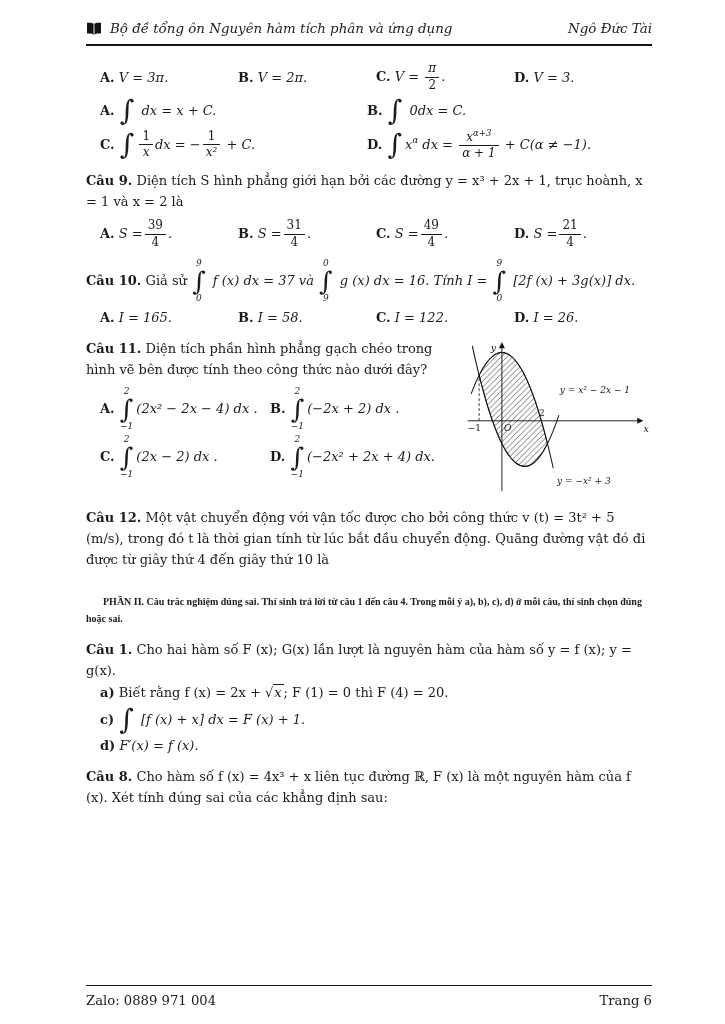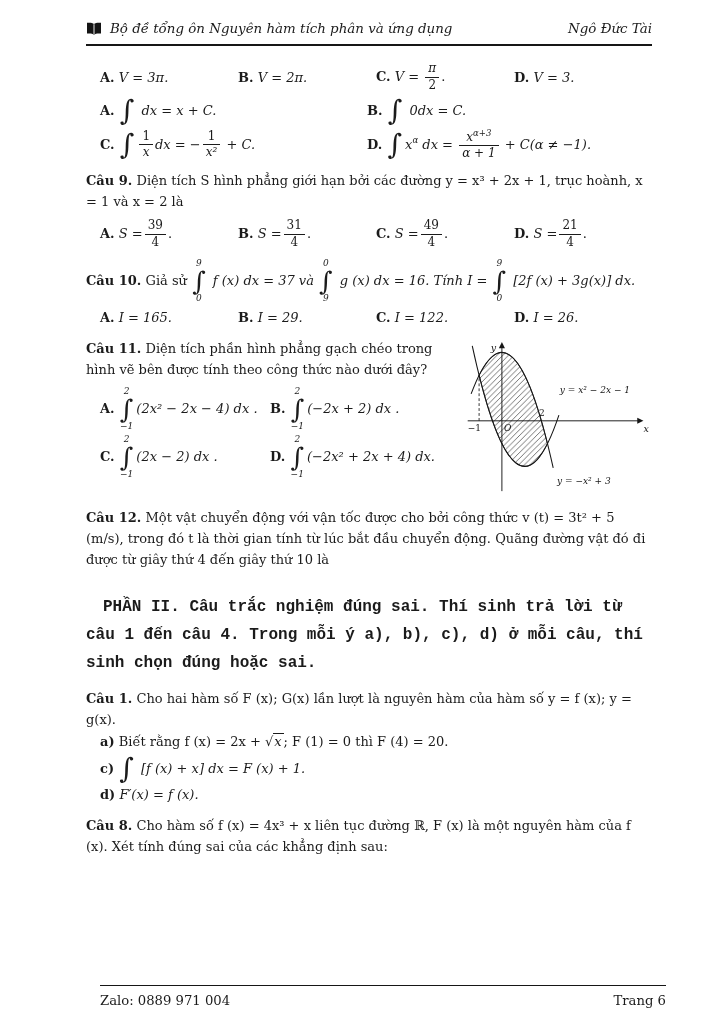--- a/index.html
+++ b/index.html
@@ -10,21 +10,21 @@
     font-size:13px; color:#1b1b1b; overflow:hidden;border-radius:28px;
   }
   .inner { position:absolute; left:86px; top:0; width:566px; }
   p { margin:0; }
 
   
   .header { display:flex; align-items:center; gap:8px; padding-top:21px; padding-bottom:8px;
             border-bottom:2px solid #161616; font-style:italic; font-size:13.4px; }
   .h-author { margin-left:auto; }
   .book { width:16px; height:14px; flex:0 0 auto; }
-  .footer { position:absolute; left:100px; width:566px; bottom:16px;
+  .footer { position:absolute; left:86px; width:566px; bottom:16px;
             border-top:1.6px solid #161616; padding-top:7px;
             display:flex; justify-content:space-between; font-size:13.2px; }
 
   
   .ql { font-weight:700; }
   .ol { font-weight:700; }
   .mi { font-style:italic; }
   .qp { line-height:1.6; }
   .mt4{margin-top:4px;} .mt6{margin-top:6px;} .mt10{margin-top:10px;}
   .mt12{margin-top:12px;} .mt16{margin-top:16px;justify-content:center;} .mt22{margin-top:22px;}
@@ -43,21 +43,21 @@
   .il .ib { font-size:9px; line-height:1.1; font-style:italic; }
   .il .is { font-size:26px; line-height:0.95; }
   .frac { display:inline-block; vertical-align:middle; text-align:center; line-height:1.15; margin:0 2px; }
   .frac .num { display:block; padding:0 3px 1px; border-bottom:1px solid #1b1b1b; font-size:12px; }
   .frac .den { display:block; padding:1px 3px 0; font-size:12px; }
   sup.sp { font-size:8.5px; line-height:1; }
   .sqrt { display:inline; white-space:nowrap; }
   .sqrt .sqv { border-top:1.2px solid #1b1b1b; padding:0 2px 0 1px; font-style:italic; }
 
   
-  .part2 { font-family:Liberation Mono, monospace; font-weight:700; font-size:16px;
+  .part2 { font-family:Liberation Serif, serif; font-weight:700; font-size:10px;
            line-height:1.75; text-indent:17px; }
 
   
   .item { padding-left:14px; line-height:1.6; margin-top:2px; }
 
   
   .q11 { overflow:hidden; }
   .fig { float:right; width:190px; height:157px; margin:0 0 0 0; }
   .fig text { font-family:"DejaVu Serif",serif; fill:#141414; }
 </style>
@@ -115,21 +115,21 @@
         </span>
       <span class="mi">g (x) dx = 16. Tính I =</span>
       <span class="il">
           <span class="ib">9</span>
           <span class="is">∫</span>
           <span class="ib">0</span>
         </span>
       <span class="mi">[2f (x) + 3g(x)] dx.</span></p>
     <div class="row o4 mt4">
       <span class="opt"><b class="ol">A.</b> <span class="mi">I = 165.</span></span>
-      <span class="opt"><b class="ol">B.</b> <span class="mi">I = 29.</span></span>
+      <span class="opt"><b class="ol">B.</b> <span class="mi">I = 58.</span></span>
       <span class="opt"><b class="ol">C.</b> <span class="mi">I = 122.</span></span>
       <span class="opt"><b class="ol">D.</b> <span class="mi">I = 26.</span></span>
     </div>
 
     <div class="q11 mt12">
       <svg class="fig" viewBox="0 0 200 165">
         <defs>
           <pattern id="hatch" patternUnits="userSpaceOnUse" width="6" height="6">
             <path d="M0,6 L6,0" stroke="#4a4a4a" stroke-width="0.8"></path>
           </pattern>

